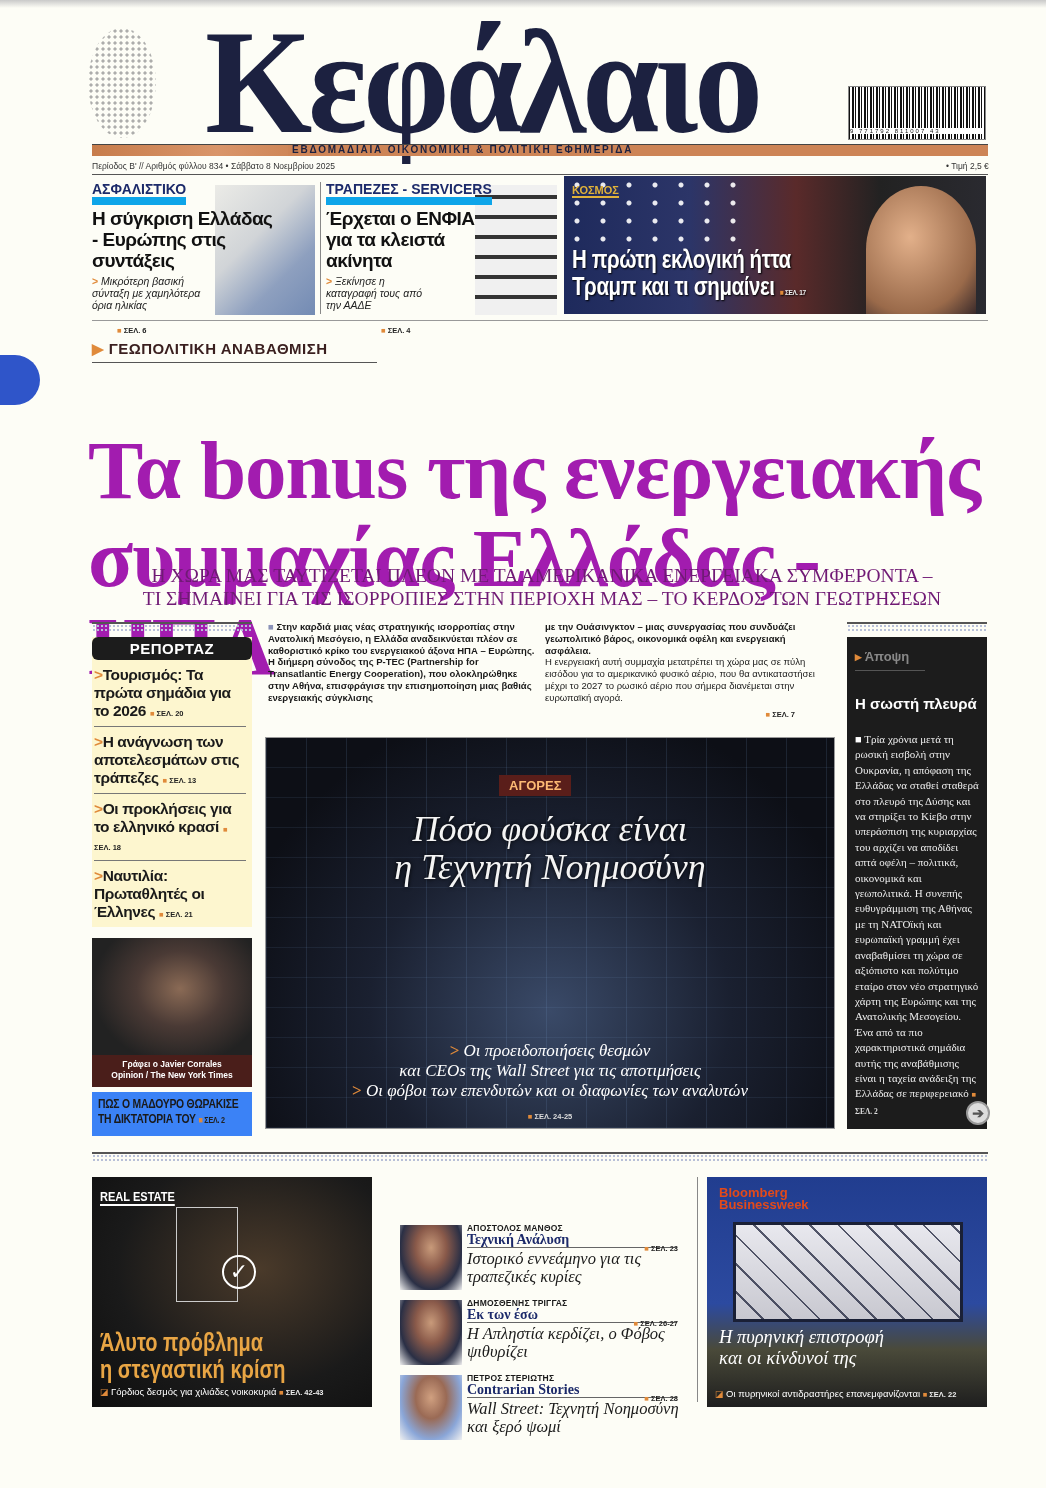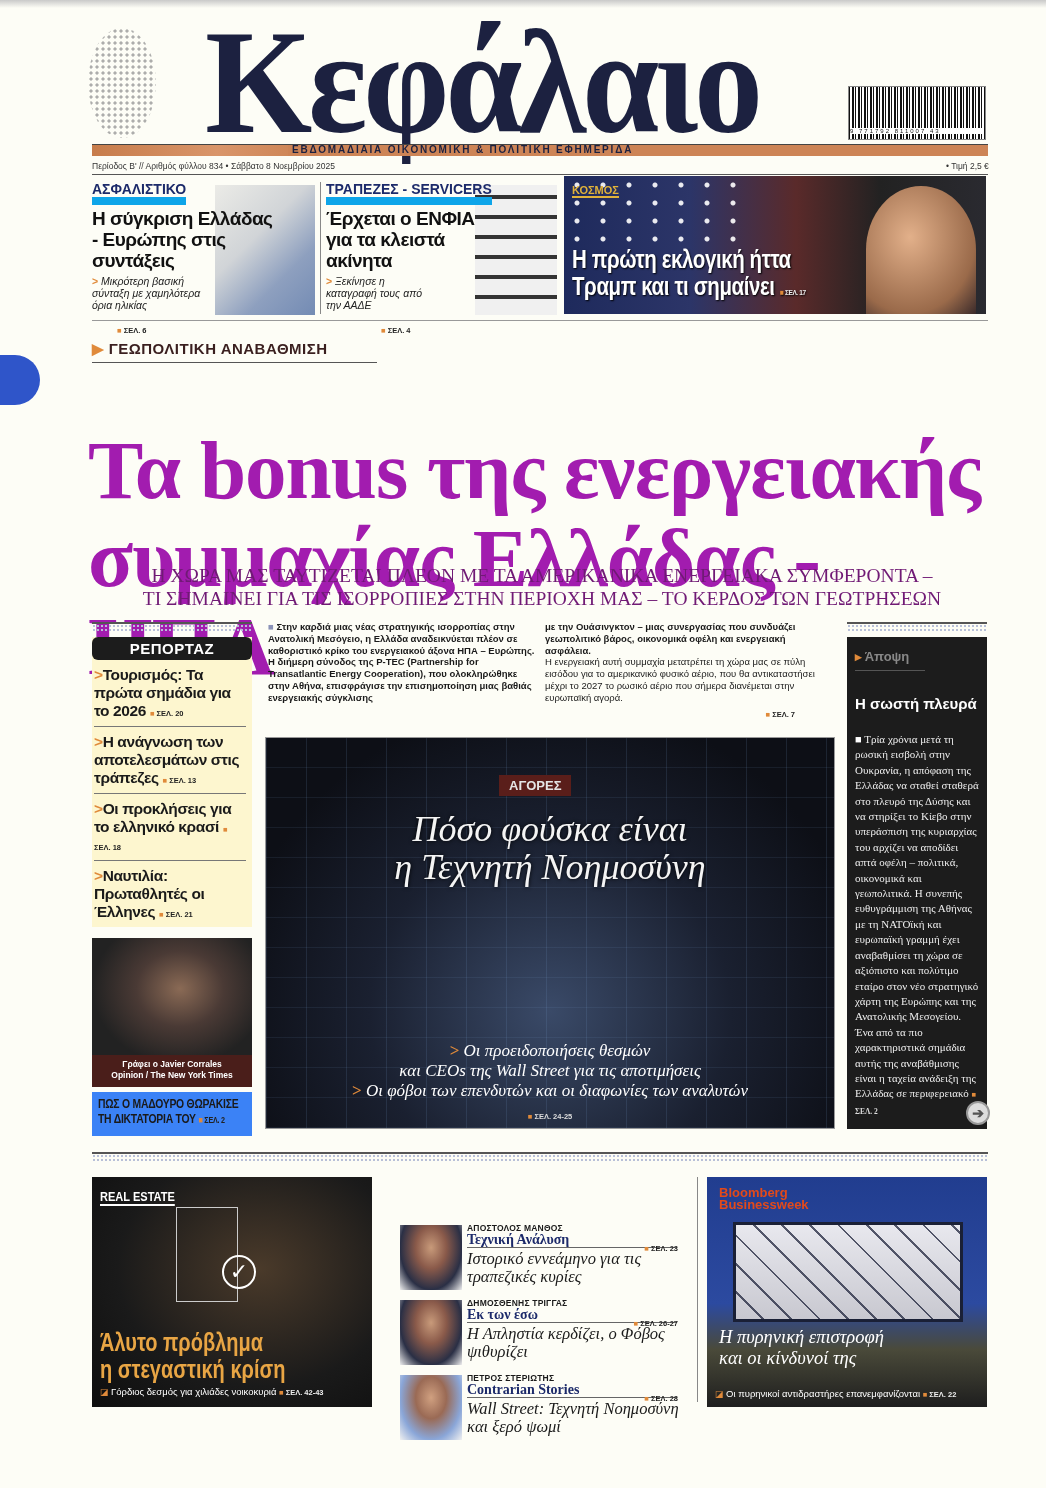--- a/index.html
+++ b/index.html
@@ -55,21 +55,21 @@
   .maduro-cap { left: 92px; top: 1055px; width: 160px; height: 32px; background: #4a1e1a; color: #fff; font-size: 8.5px; font-weight: bold; text-align: center; padding-top: 4px; line-height: 11px; }
   .maduro-head { left: 92px; top: 1092px; width: 160px; height: 44px; background: #3b82f6; padding: 4px 6px; }
   .maduro-head .t { font-size: 13px; font-weight: bold; line-height: 15px; color: #1a1a1a; transform: scaleX(.8); transform-origin: left; white-space: nowrap; letter-spacing: -.3px; }
 
   
   .lead-col { font-size: 9.5px; line-height: 11.8px; color: #1a1a1a; }
   .lead-col b { font-weight: bold; }
   .lead-sq { color: #8a92b8; }
   .ai-box { left: 265px; top: 737px; width: 570px; height: 392px; background: radial-gradient(ellipse at 50% 70%,#3a4a68 0%,#1a2030 45%,#0d0f16 80%); border: 1px solid #999; overflow: hidden; }
   .ai-grid { position: absolute; inset: 0; background: repeating-linear-gradient(90deg,rgba(120,160,210,.15) 0 1px,transparent 1px 40px), repeating-linear-gradient(0deg,rgba(120,160,210,.1) 0 1px,transparent 1px 30px); }
-  .agores { position: absolute; left: 233px; top: 37px; background: #5a1e1a; color: #e5e5e5; font-size: 13px; font-weight: bold; padding: 3px 10px; }
+  .agores { position: absolute; left: 233px; top: 37px; background: #5a1e1a; color: #fdba74; font-size: 13px; font-weight: bold; padding: 3px 10px; }
   .ai-title { position: absolute; left: 0; width: 100%; top: 72px; text-align: center; font-family: "Liberation Serif", serif; font-style: italic; font-size: 36px; line-height: 38px; color: #f4f4f4; text-shadow: 0 0 4px #000; }
   .ai-bullets { position: absolute; left: 0; width: 100%; top: 303px; text-align: center; font-family: "Liberation Serif", serif; font-style: italic; font-size: 17px; line-height: 20px; color: #fff; }
   .ai-sel { position: absolute; left: 0; width: 100%; top: 367px; text-align: center; }
   .ai-sel .sel { color: #ddd; }
 
   
   .op-box { left: 847px; top: 637px; width: 140px; height: 492px; background: #1c1c1c; padding: 12px 8px; }
   .op-kicker { font-size: 13px; font-weight: bold; color: #888; padding-bottom: 6px; border-bottom: 1px solid #555; width: 70px; }
   .op-title { font-size: 15px; font-weight: bold; color: #fff; line-height: 17px; margin-top: 24px; }
   .op-body { font-family: "Liberation Serif", serif; font-size: 11px; line-height: 15.4px; color: #eee; margin-top: 20px; }

